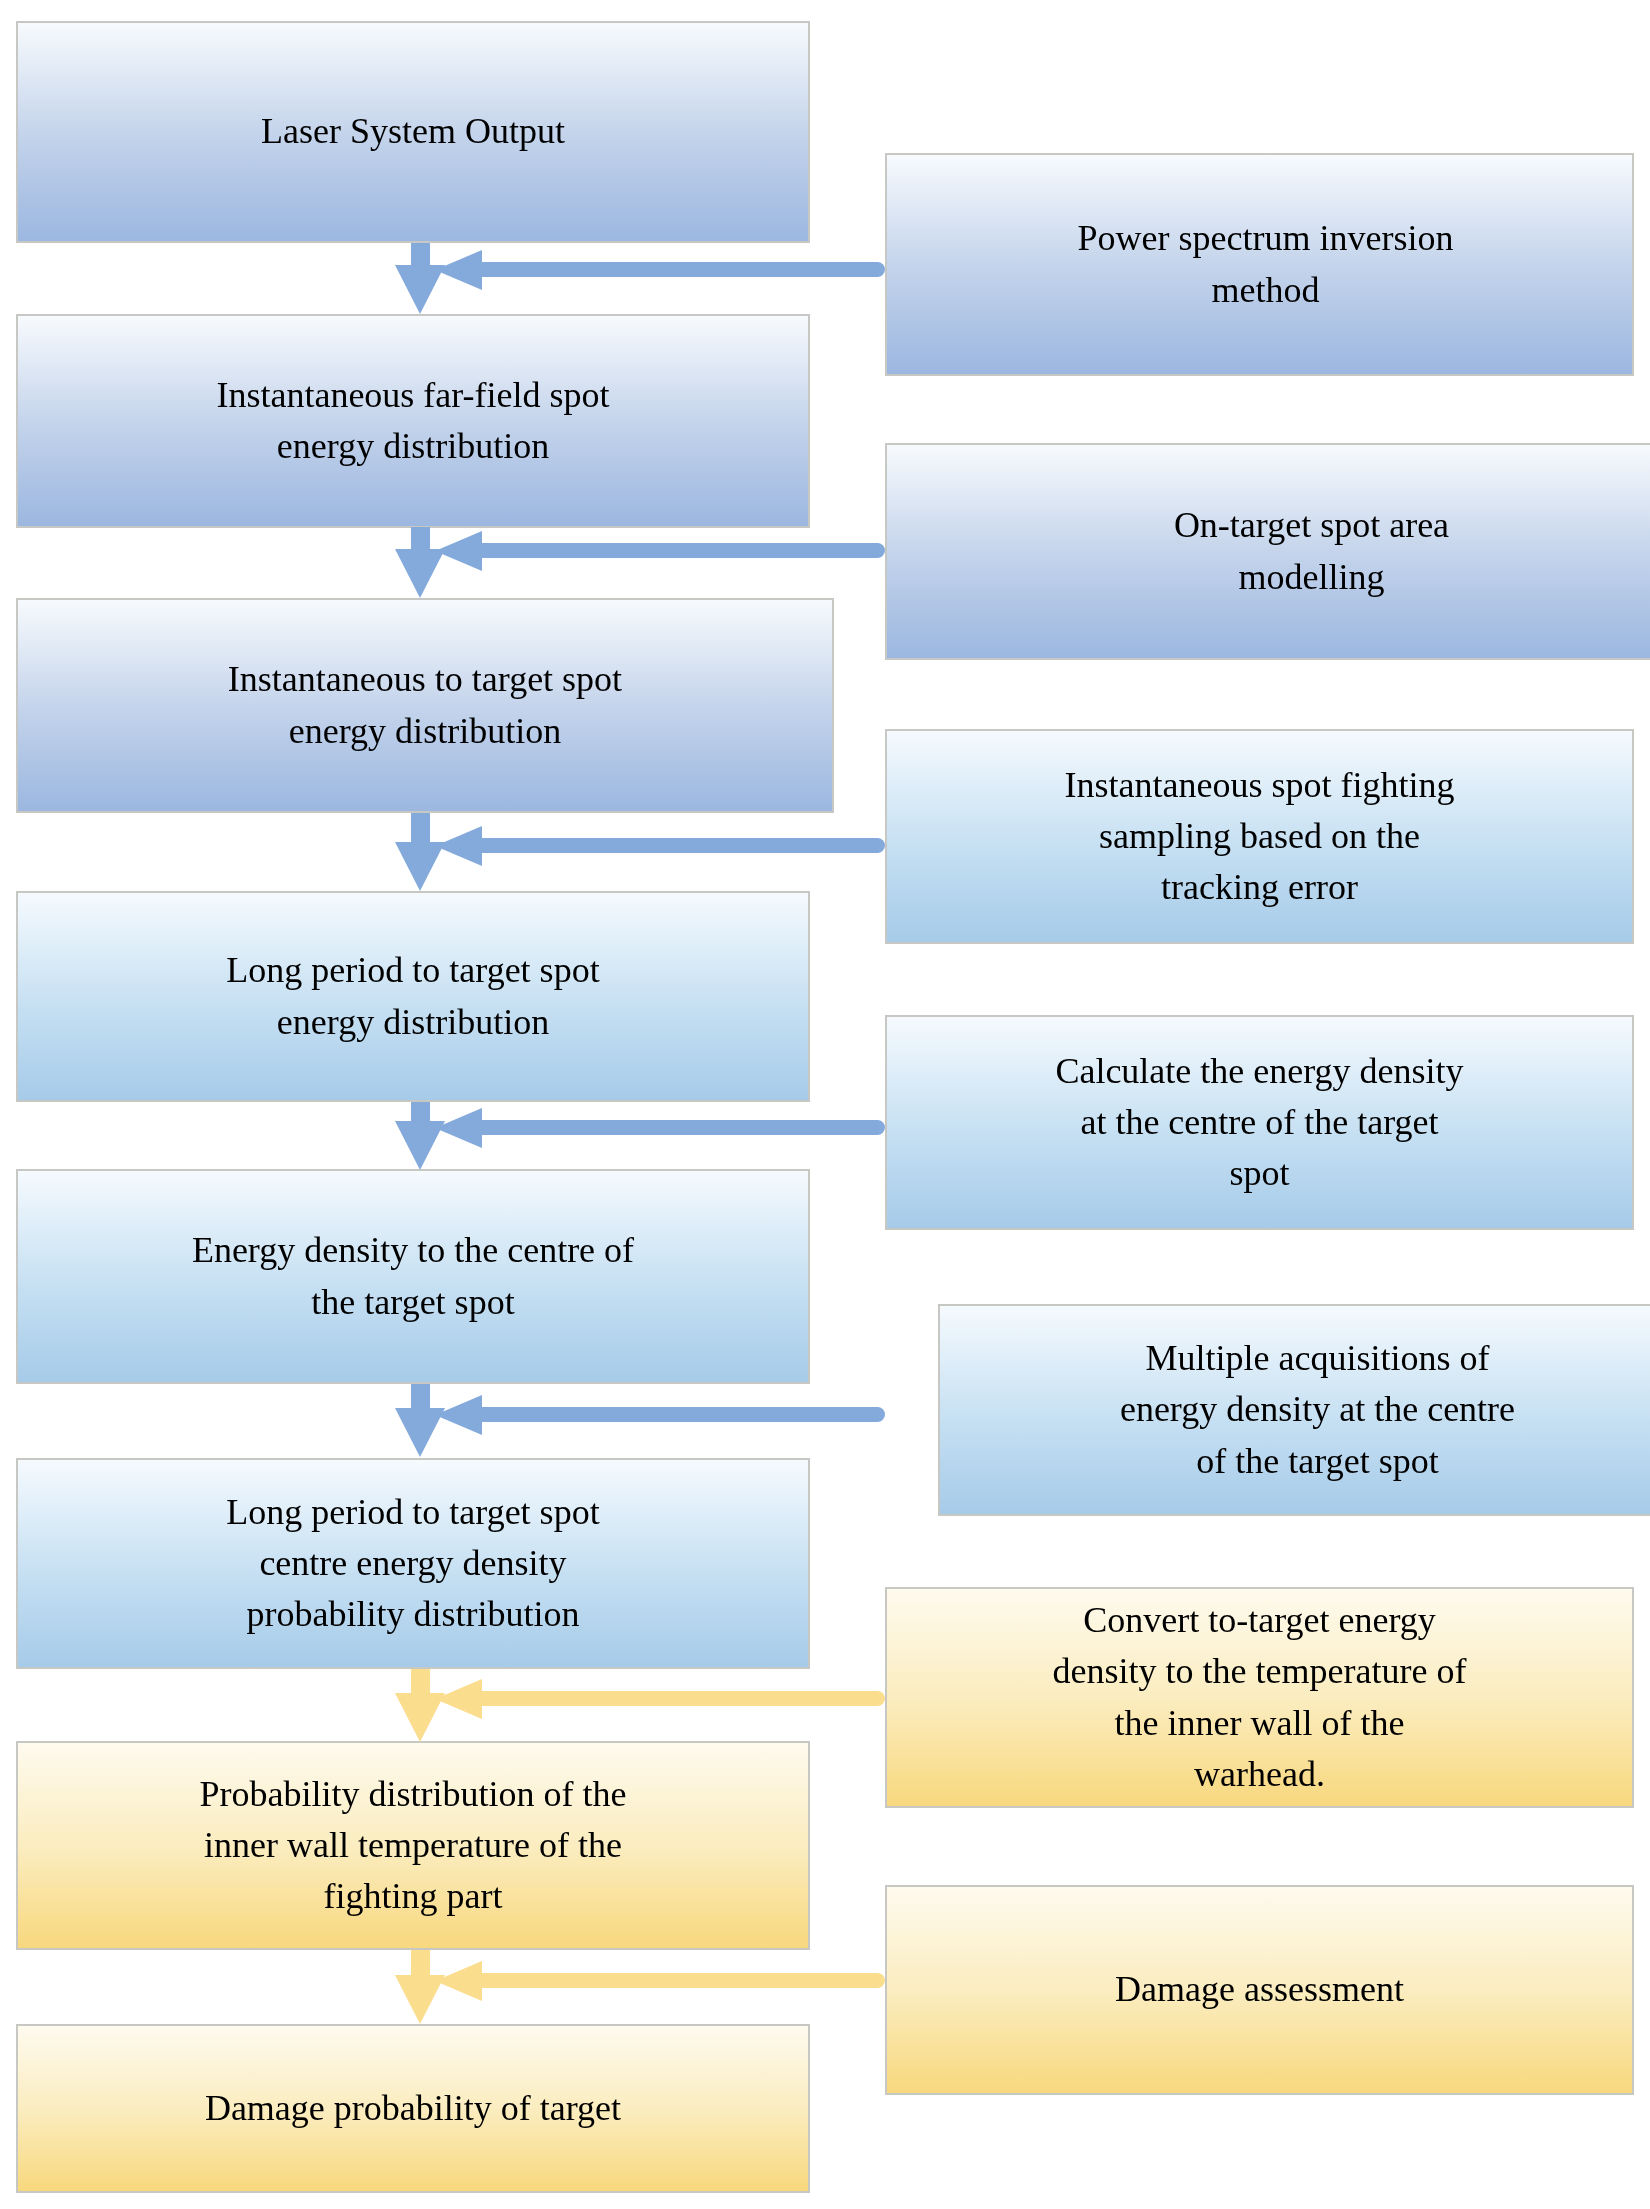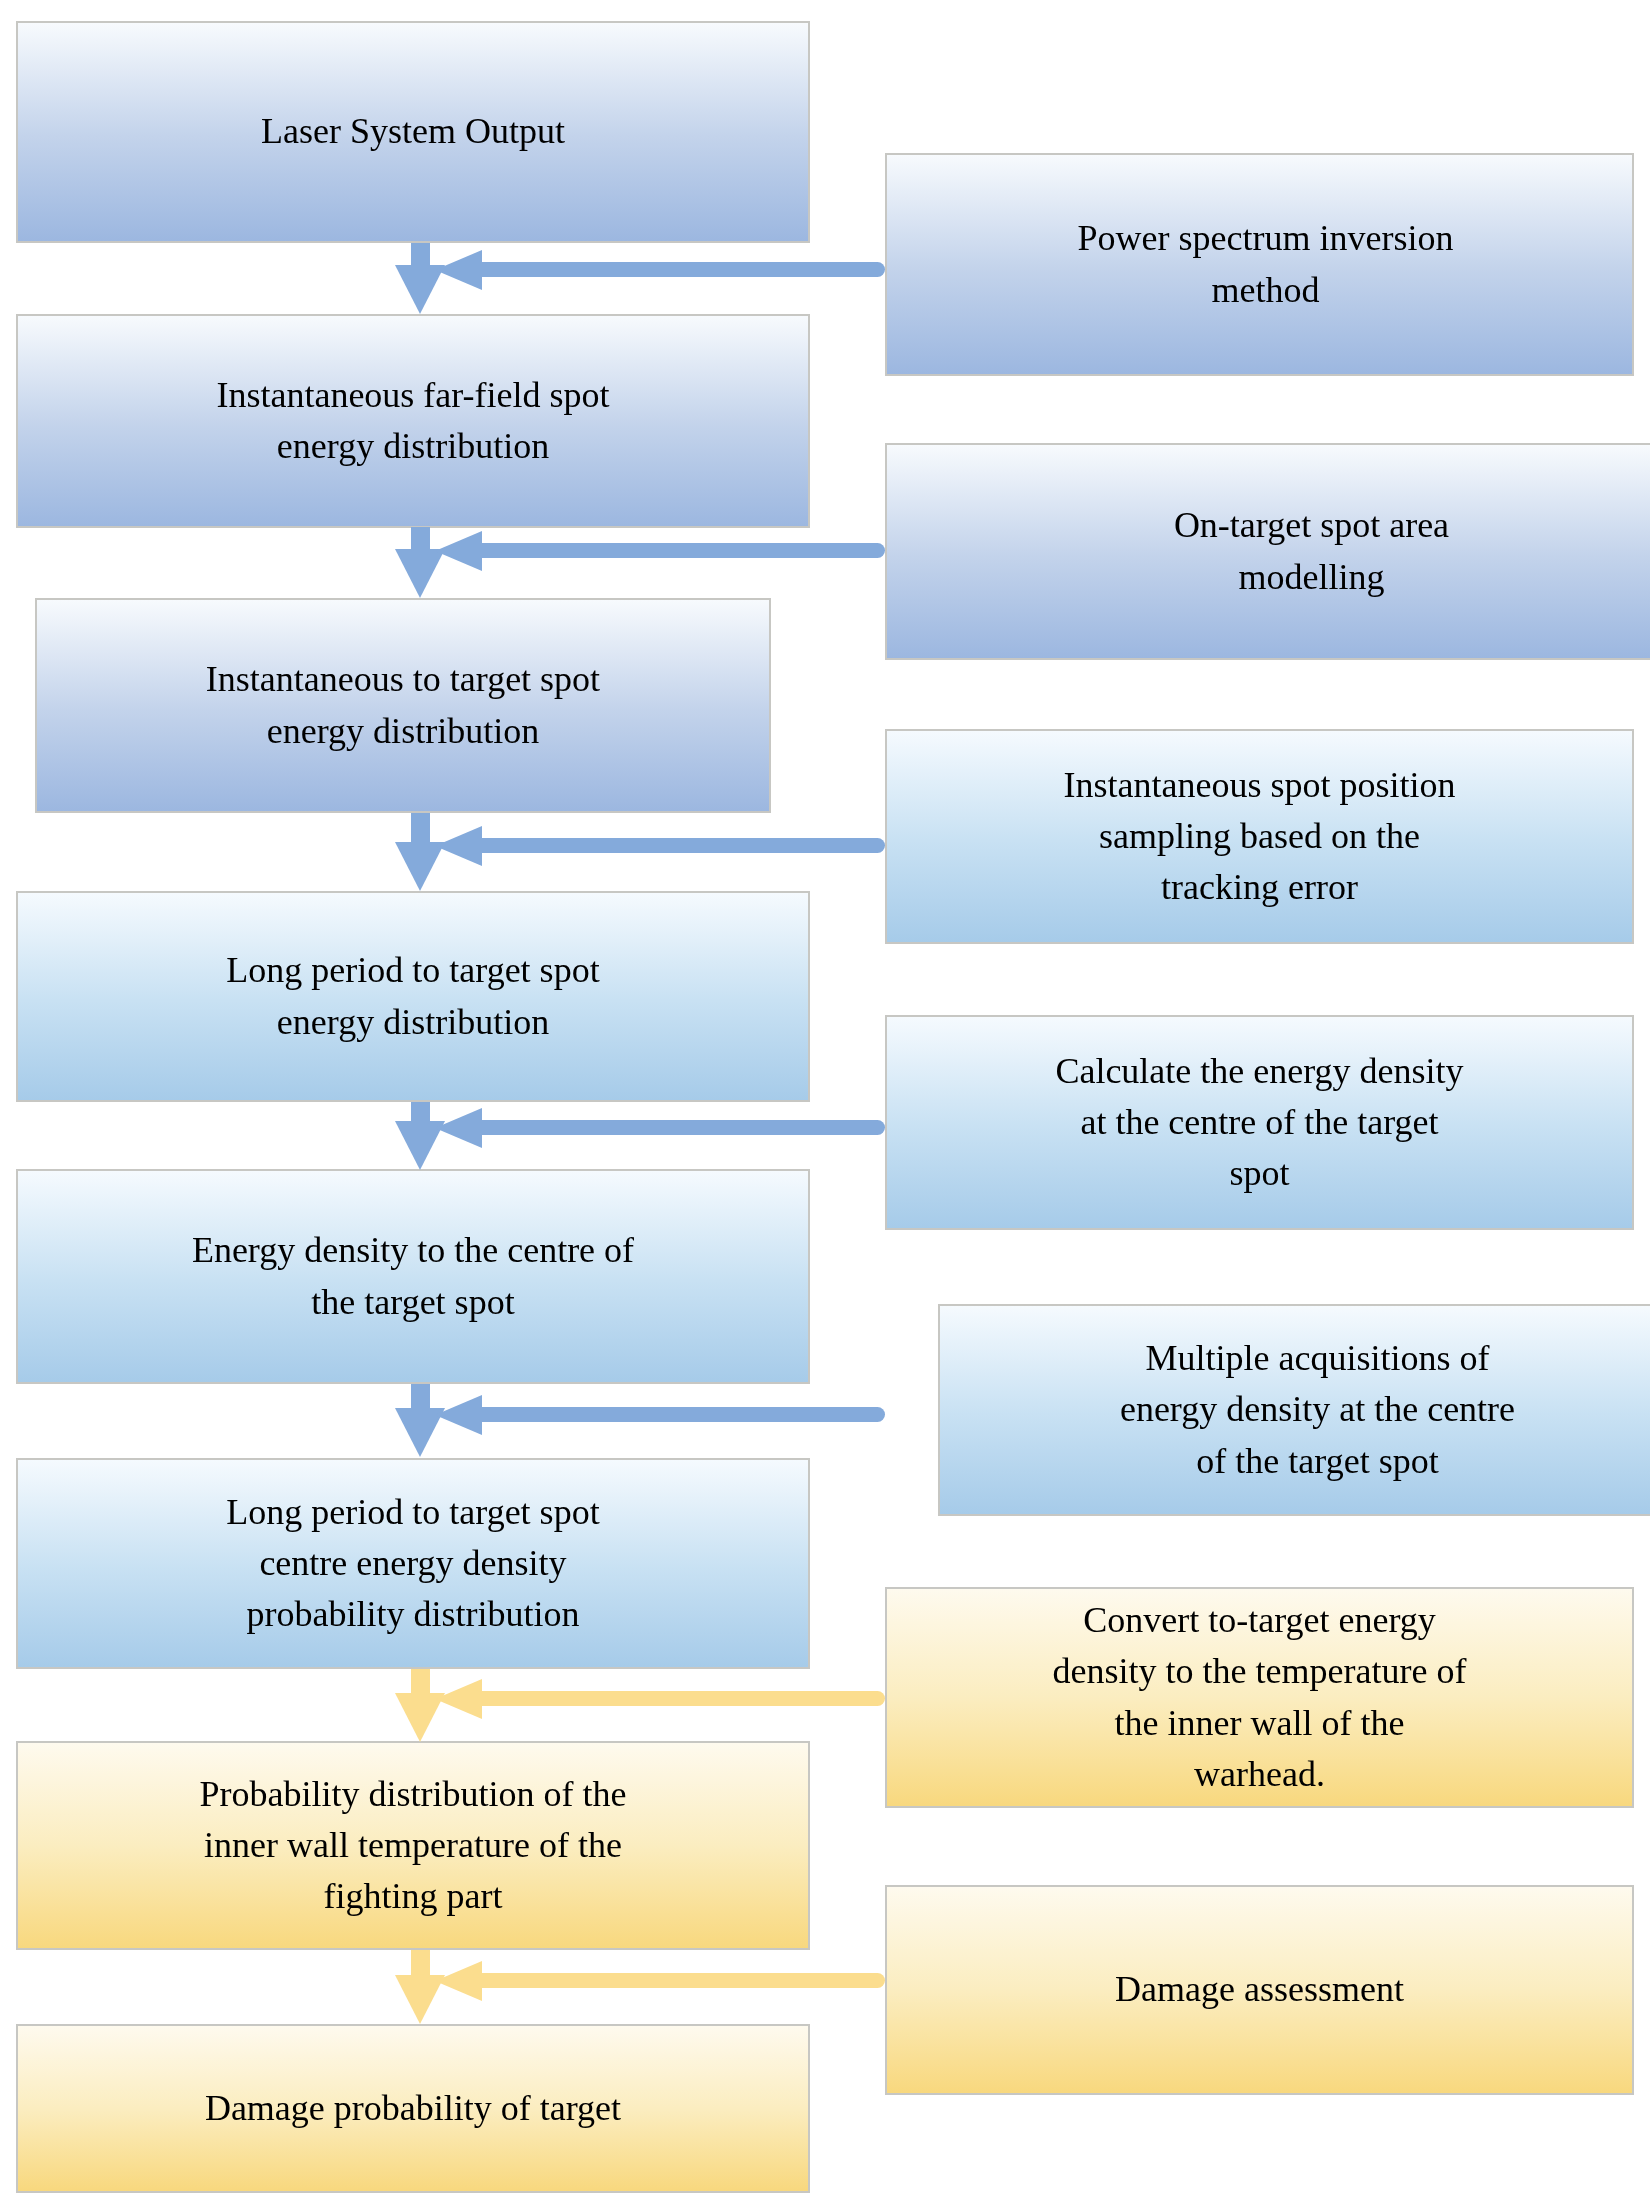--- a/index.html
+++ b/index.html
@@ -88,21 +88,21 @@
 
   <div class="box periwinkle" style="left:16px; top:21px; width:794px; height:222px;">
     <span>Laser System Output</span>
   </div>
 
   <div class="box periwinkle" style="left:16px; top:314px; width:794px; height:214px;">
     <span>Instantaneous far-field spot
 energy distribution</span>
   </div>
 
-  <div class="box periwinkle" style="left:16px; top:598px; width:736px; height:215px;margin-left:19px;">
+  <div class="box periwinkle" style="left:16px; top:598px; width:818px; height:215px;">
     <span>Instantaneous to target spot
 energy distribution</span>
   </div>
 
   <div class="box sky" style="left:16px; top:891px; width:794px; height:211px;">
     <span>Long period to target spot
 energy distribution</span>
   </div>
 
   <div class="box sky" style="left:16px; top:1169px; width:794px; height:215px;">
@@ -130,21 +130,21 @@
     <span>Power spectrum inversion
 method</span>
   </div>
 
   <div class="box periwinkle" style="left:885px; top:443px; width:853px; height:217px;">
     <span>On-target spot area
 modelling</span>
   </div>
 
   <div class="box sky" style="left:885px; top:729px; width:749px; height:215px;">
-    <span>Instantaneous spot position
+    <span>Instantaneous spot fighting
 sampling based on the
 tracking error</span>
   </div>
 
   <div class="box sky" style="left:885px; top:1015px; width:749px; height:215px;">
     <span>Calculate the energy density
 at the centre of the target
 spot</span>
   </div>
 

